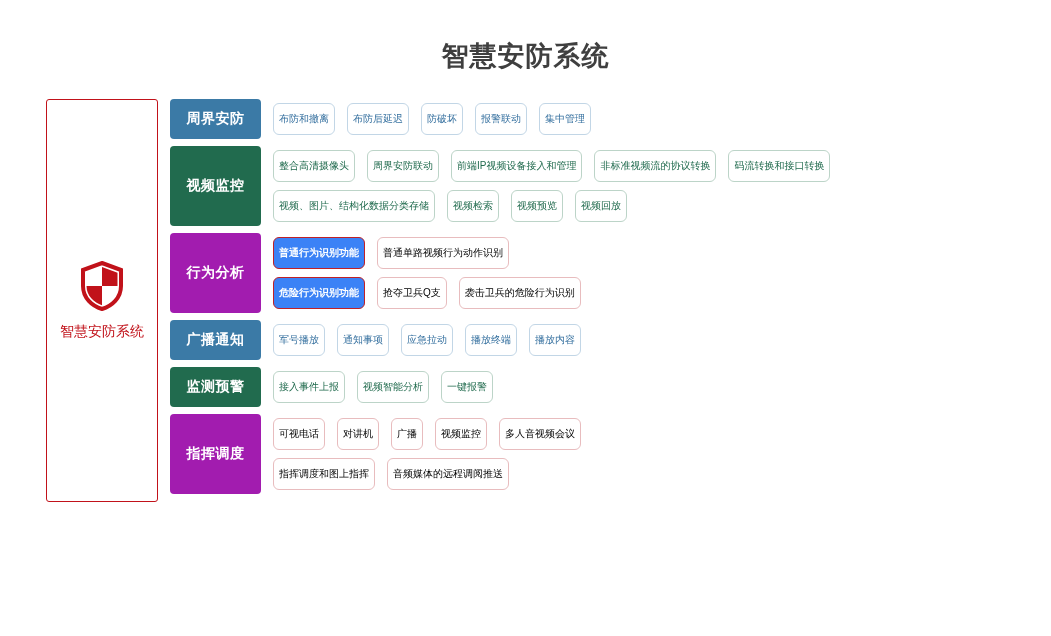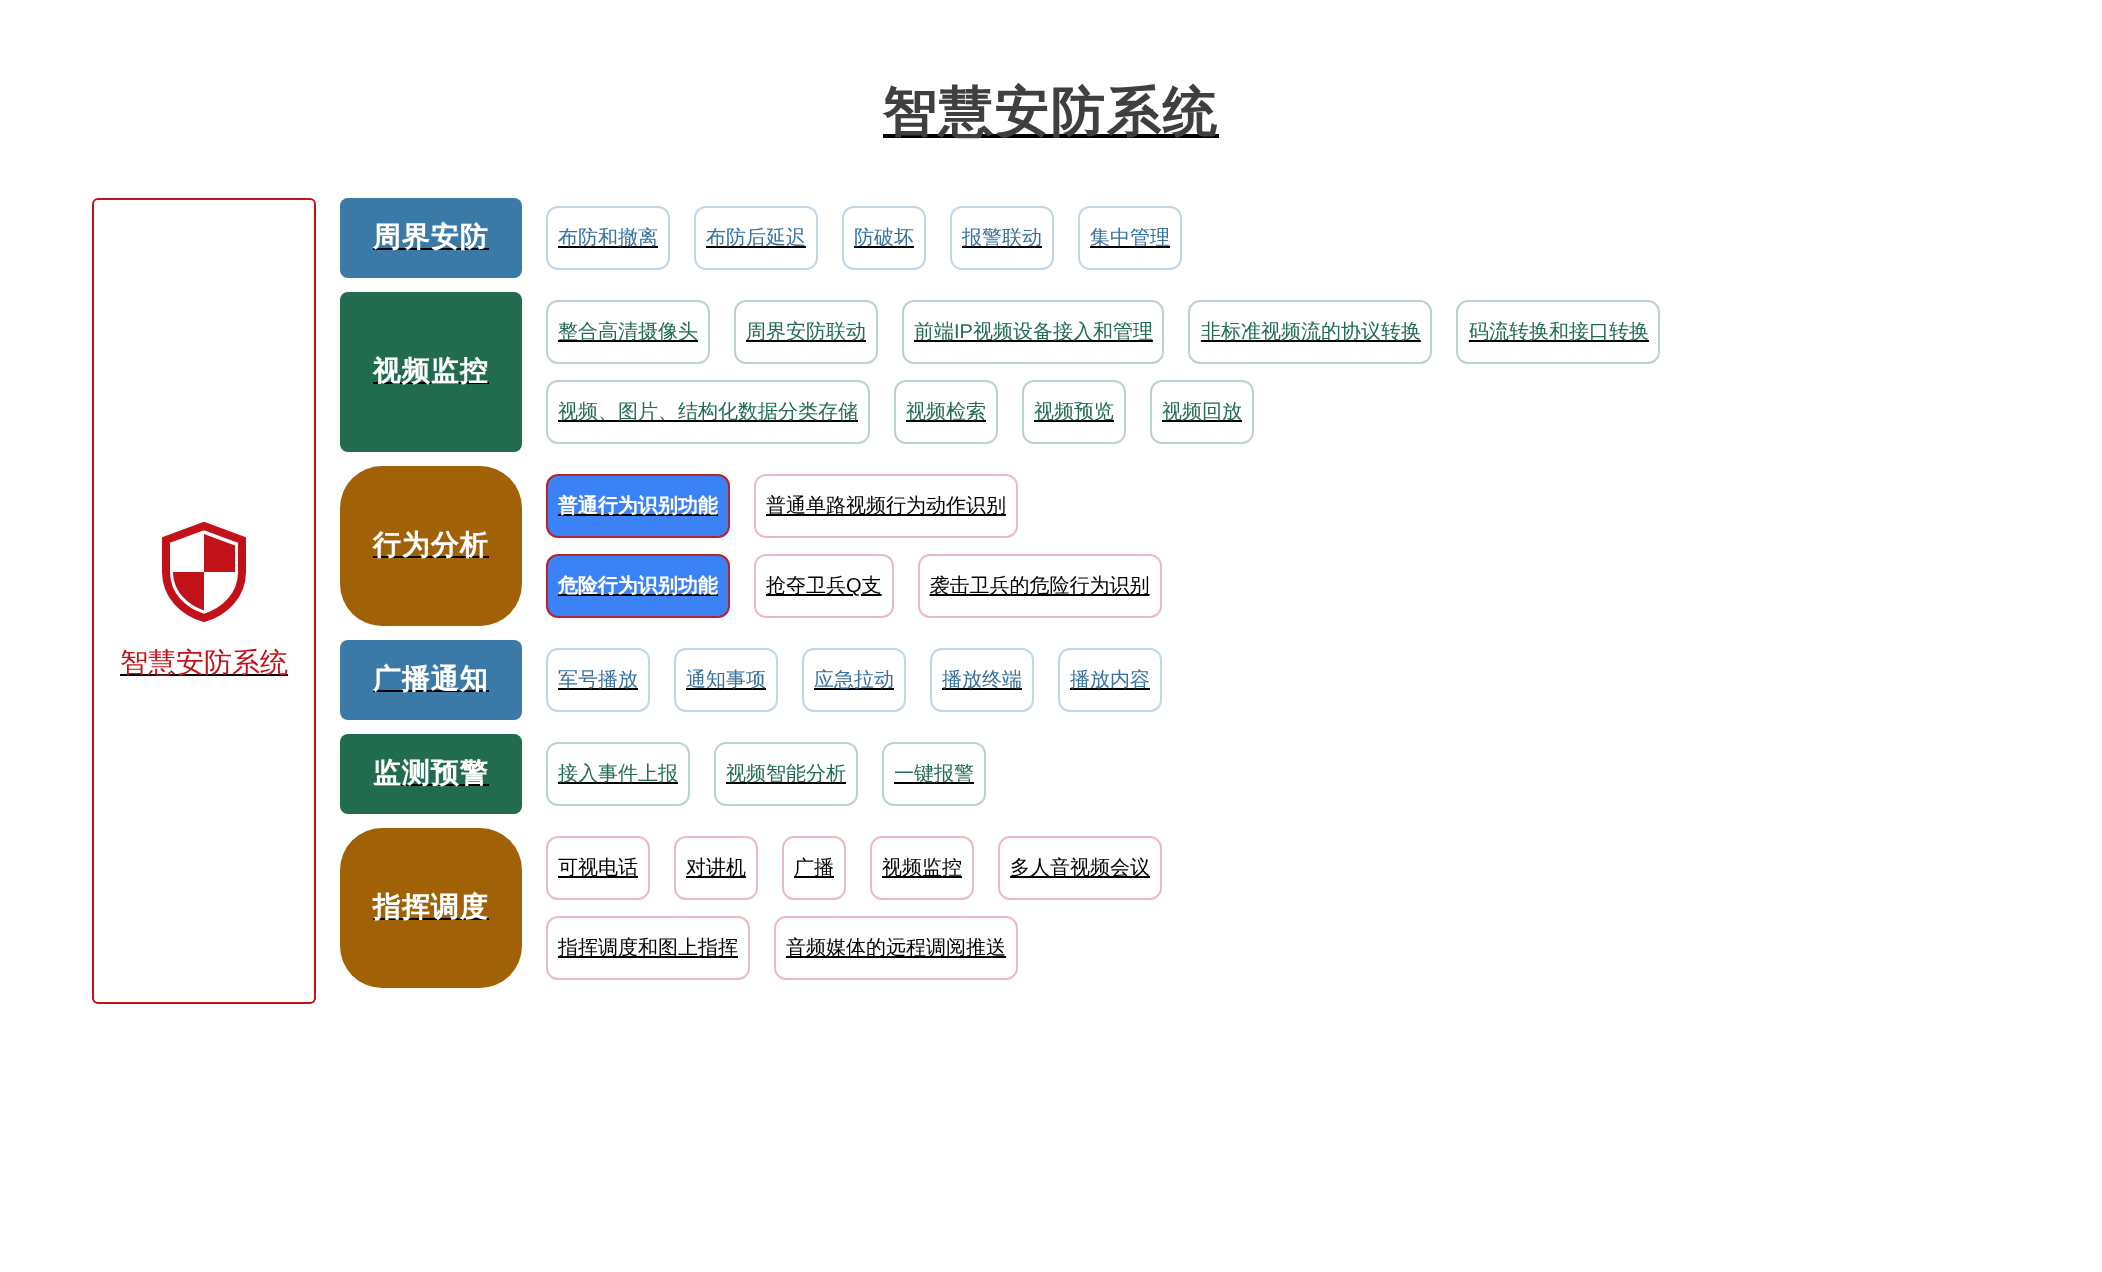--- a/index.html
+++ b/index.html
@@ -3,21 +3,21 @@
 <meta charset="utf-8">
 <style>
   * { box-sizing: border-box; }
   html, body {
     margin: 0; padding: 0;
     width: 1051px; height: 636px;
     background: #ffffff;
     font-family: "Liberation Sans", "DejaVu Sans", sans-serif;
   }
 
-  .page { position: relative; width: 1051px; height: 636px; overflow: hidden; text-decoration: underline; }
+  .page { position: relative; width: 1051px; height: 636px; overflow: hidden; }
 
   
   .header { text-align: center; padding-top: 38px; }
   .header h1 {
     margin: 0;
     font-size: 27px;
     font-weight: bold;
     color: #3f3f3f;
     letter-spacing: 1px;
   }
@@ -109,21 +109,21 @@
   .chip.red   { border-color: #e8bcbe; color: #000000; }
   .chip.red.filled {
     background: #3b82f6;
     border-color: #bf2127;
     color: #ffffff;
     font-weight: bold;
   }
 
   .badge-blue  { background: #3b7aa6; }
   .badge-green { background: #216b4e; }
-  .badge-red   { background: #a16207; border-radius: 21px; }
+  .badge-red   { background: #a21caf; }
 </style>
 </head>
 <body>
 
 <div class="page">
 
   <div class="header">
     <h1>智慧安防系统</h1>
   </div>
 

